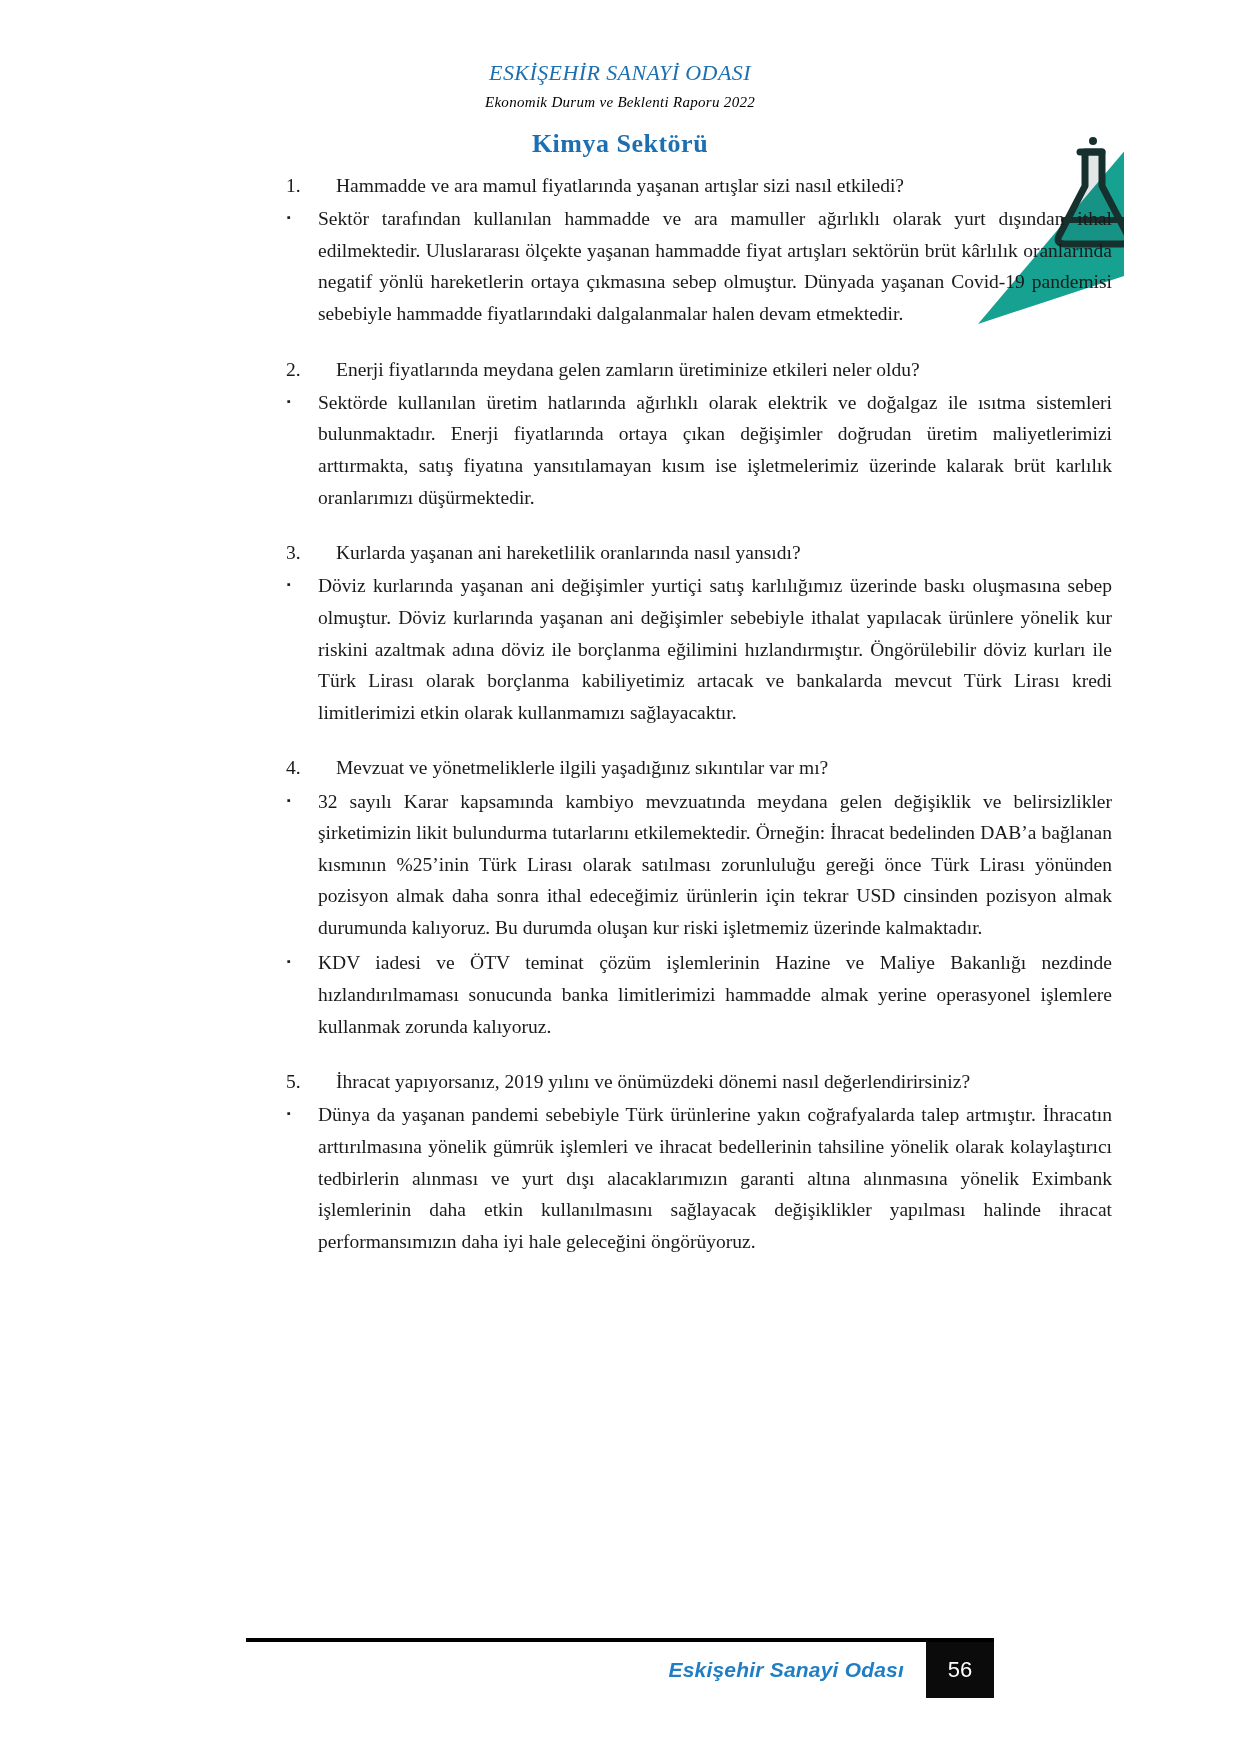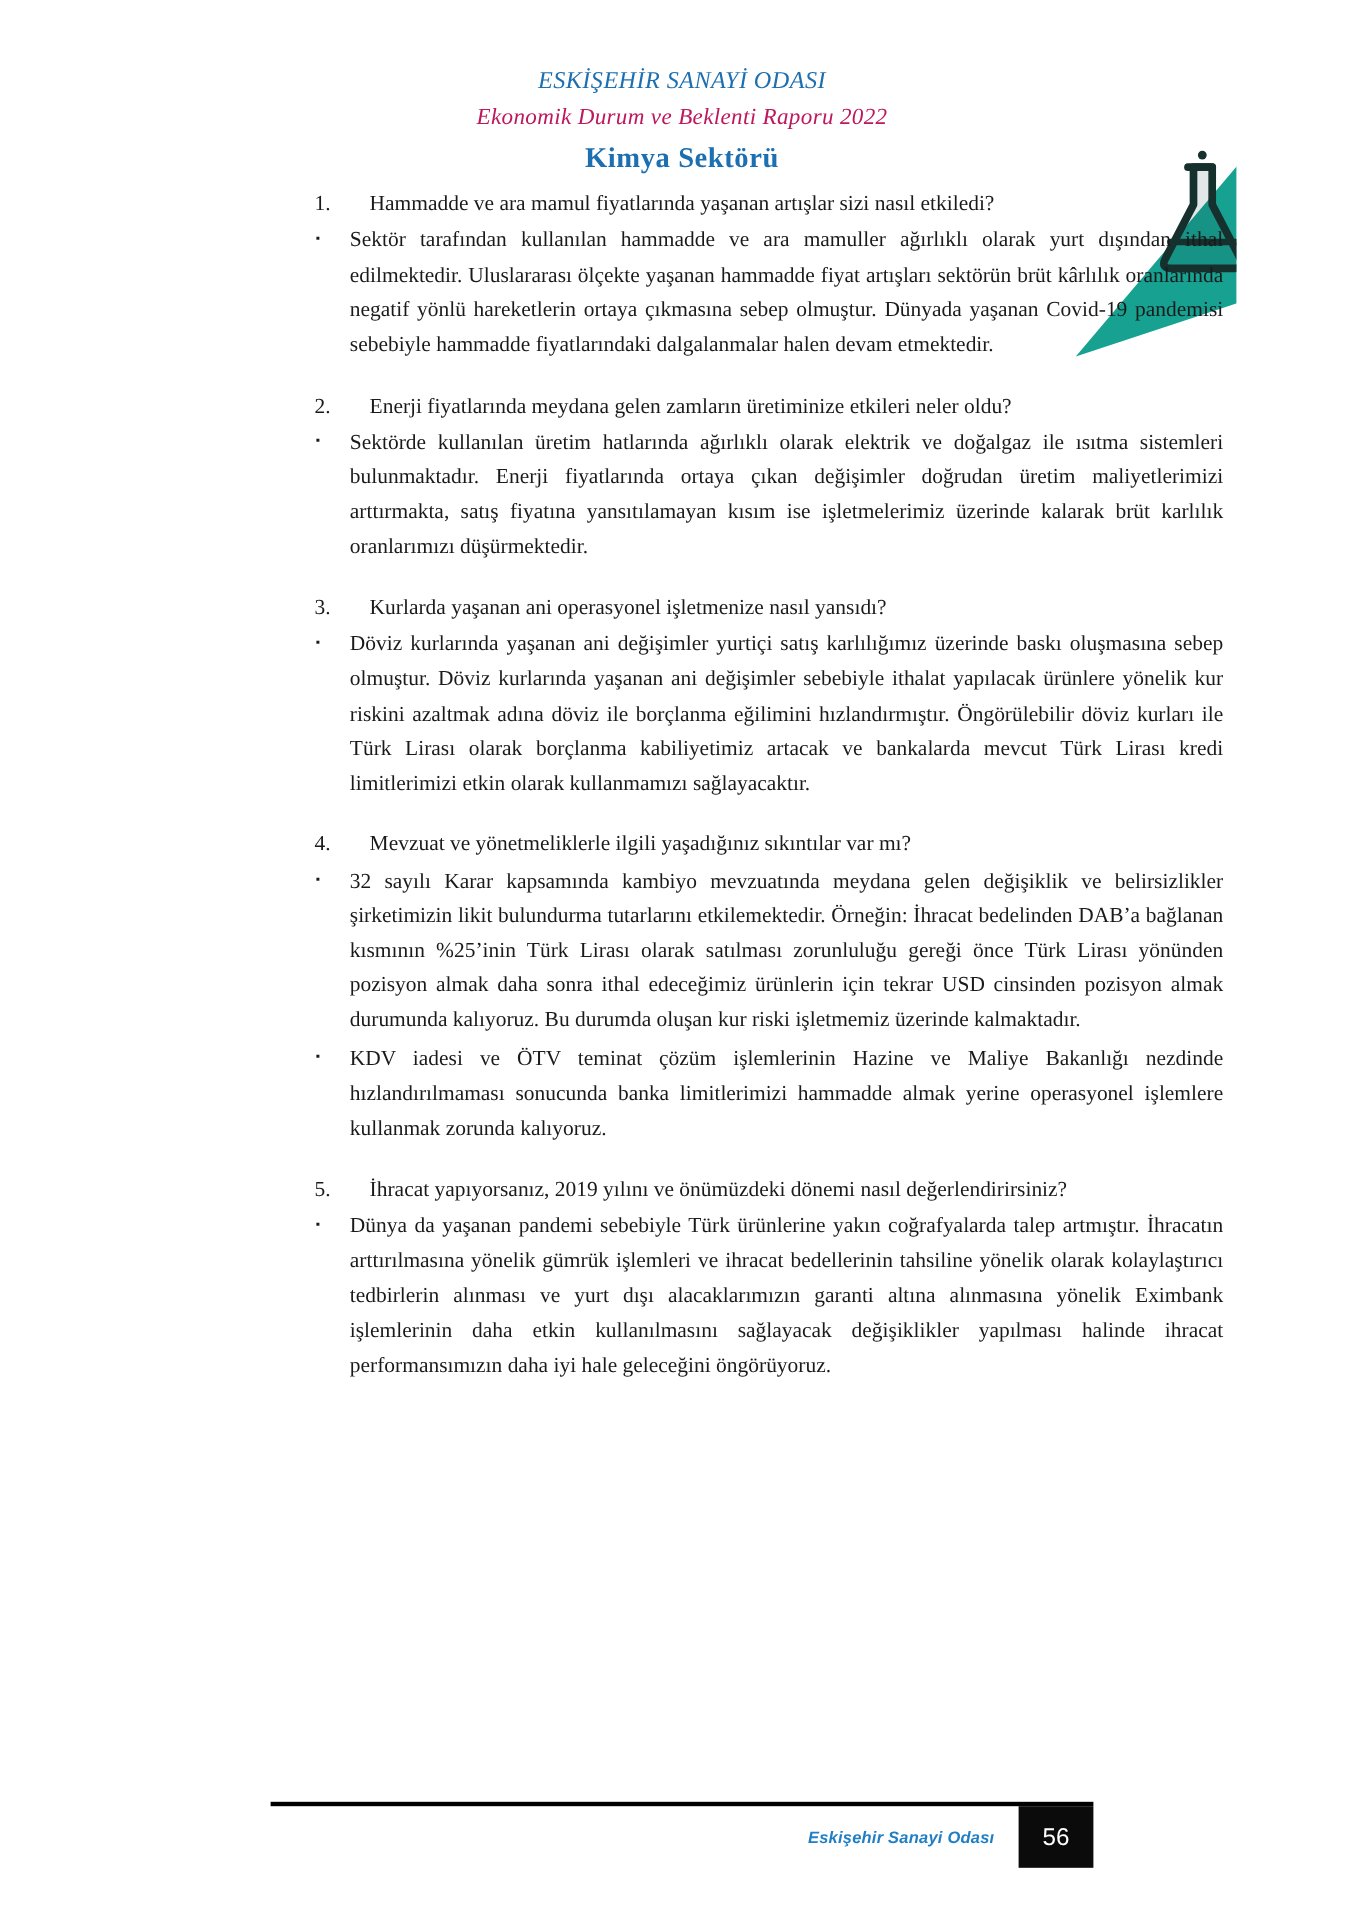--- a/index.html
+++ b/index.html
@@ -36,22 +36,22 @@
     font-style: italic;
     font-size: 22px;
     letter-spacing: 0.4px;
     color: #1c6fb0;
     line-height: 1.35;
     margin: 0;
   }
   .report-name {
     font-family: "Liberation Serif", "DejaVu Serif", serif;
     font-style: italic;
-    font-size: 21px;
-    color: #be185d;
+    font-size: 15px;
+    color: #000000;
     line-height: 1.35;
     margin: 4px 0 0 0;
     letter-spacing: 0.3px;
   }
   .section-title {
     position: absolute;
     top: 129px;
     left: 0;
     right: 0;
     text-align: center;
@@ -148,21 +148,21 @@
     align-items: stretch;
     justify-content: flex-end;
   }
   .footer-org {
     display: flex;
     align-items: center;
     padding-right: 22px;
     font-family: "Liberation Sans", "DejaVu Sans", sans-serif;
     font-style: italic;
     font-weight: bold;
-    font-size: 15px;
+    font-size: 21px;
     color: #1f7ec4;
     letter-spacing: 0.2px;
   }
   .page-number {
     width: 68px;
     background: #0b0b0b;
     color: #ffffff;
     display: flex;
     align-items: center;
     justify-content: center;
@@ -215,21 +215,21 @@
       </div>
       <div class="answer">
         <span class="a-bullet">▪</span>
         <span class="a-text">Sektörde kullanılan üretim hatlarında ağırlıklı olarak elektrik ve doğalgaz ile ısıtma sistemleri bulunmaktadır. Enerji fiyatlarında ortaya çıkan değişimler doğrudan üretim maliyetlerimizi arttırmakta, satış fiyatına yansıtılamayan kısım ise işletmelerimiz üzerinde kalarak brüt karlılık oranlarımızı düşürmektedir.</span>
       </div>
     </div>
 
     <div class="qa-block">
       <div class="question">
         <span class="q-num">3.</span>
-        <span class="q-text">Kurlarda yaşanan ani operasyonel işletmenize nasıl yansıdı?</span>
+        <span class="q-text">Kurlarda yaşanan ani hareketlilik oranlarında nasıl yansıdı?</span>
       </div>
       <div class="answer">
         <span class="a-bullet">▪</span>
         <span class="a-text">Döviz kurlarında yaşanan ani değişimler yurtiçi satış karlılığımız üzerinde baskı oluşmasına sebep olmuştur. Döviz kurlarında yaşanan ani değişimler sebebiyle ithalat yapılacak ürünlere yönelik kur riskini azaltmak adına döviz ile borçlanma eğilimini hızlandırmıştır. Öngörülebilir döviz kurları ile Türk Lirası olarak borçlanma kabiliyetimiz artacak ve bankalarda mevcut Türk Lirası kredi limitlerimizi etkin olarak kullanmamızı sağlayacaktır.</span>
       </div>
     </div>
 
     <div class="qa-block">
       <div class="question">
         <span class="q-num">4.</span>

